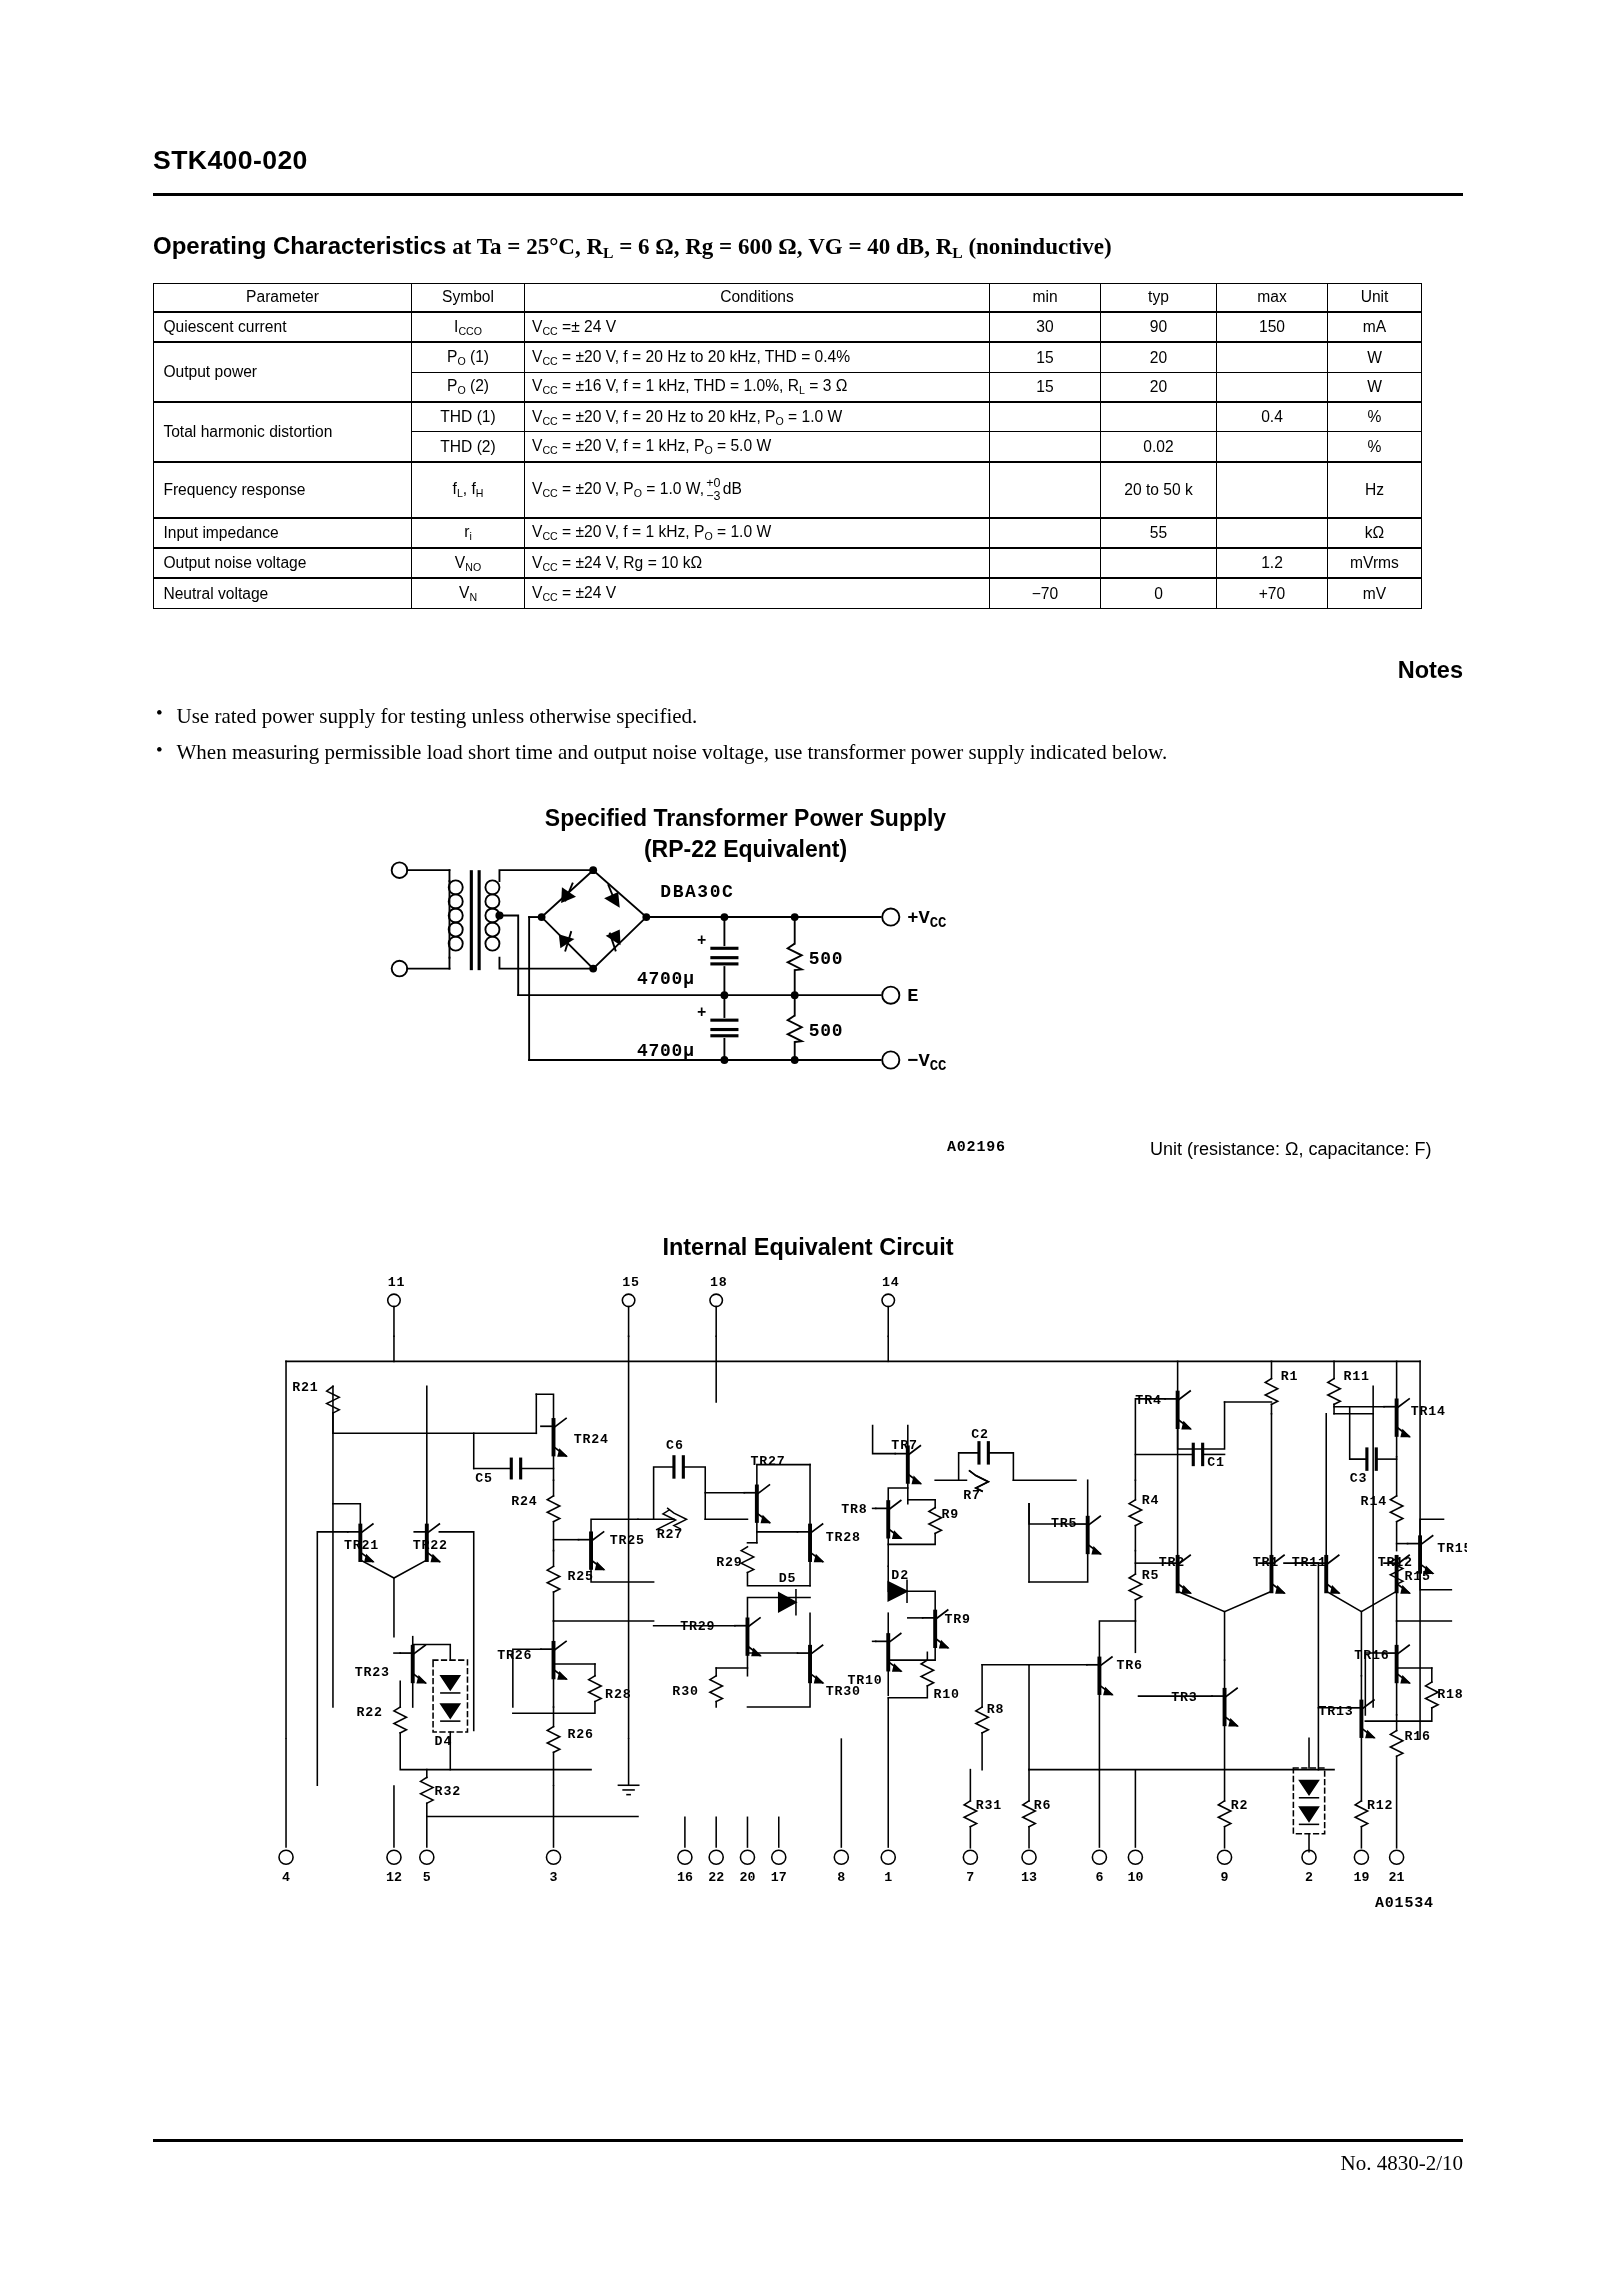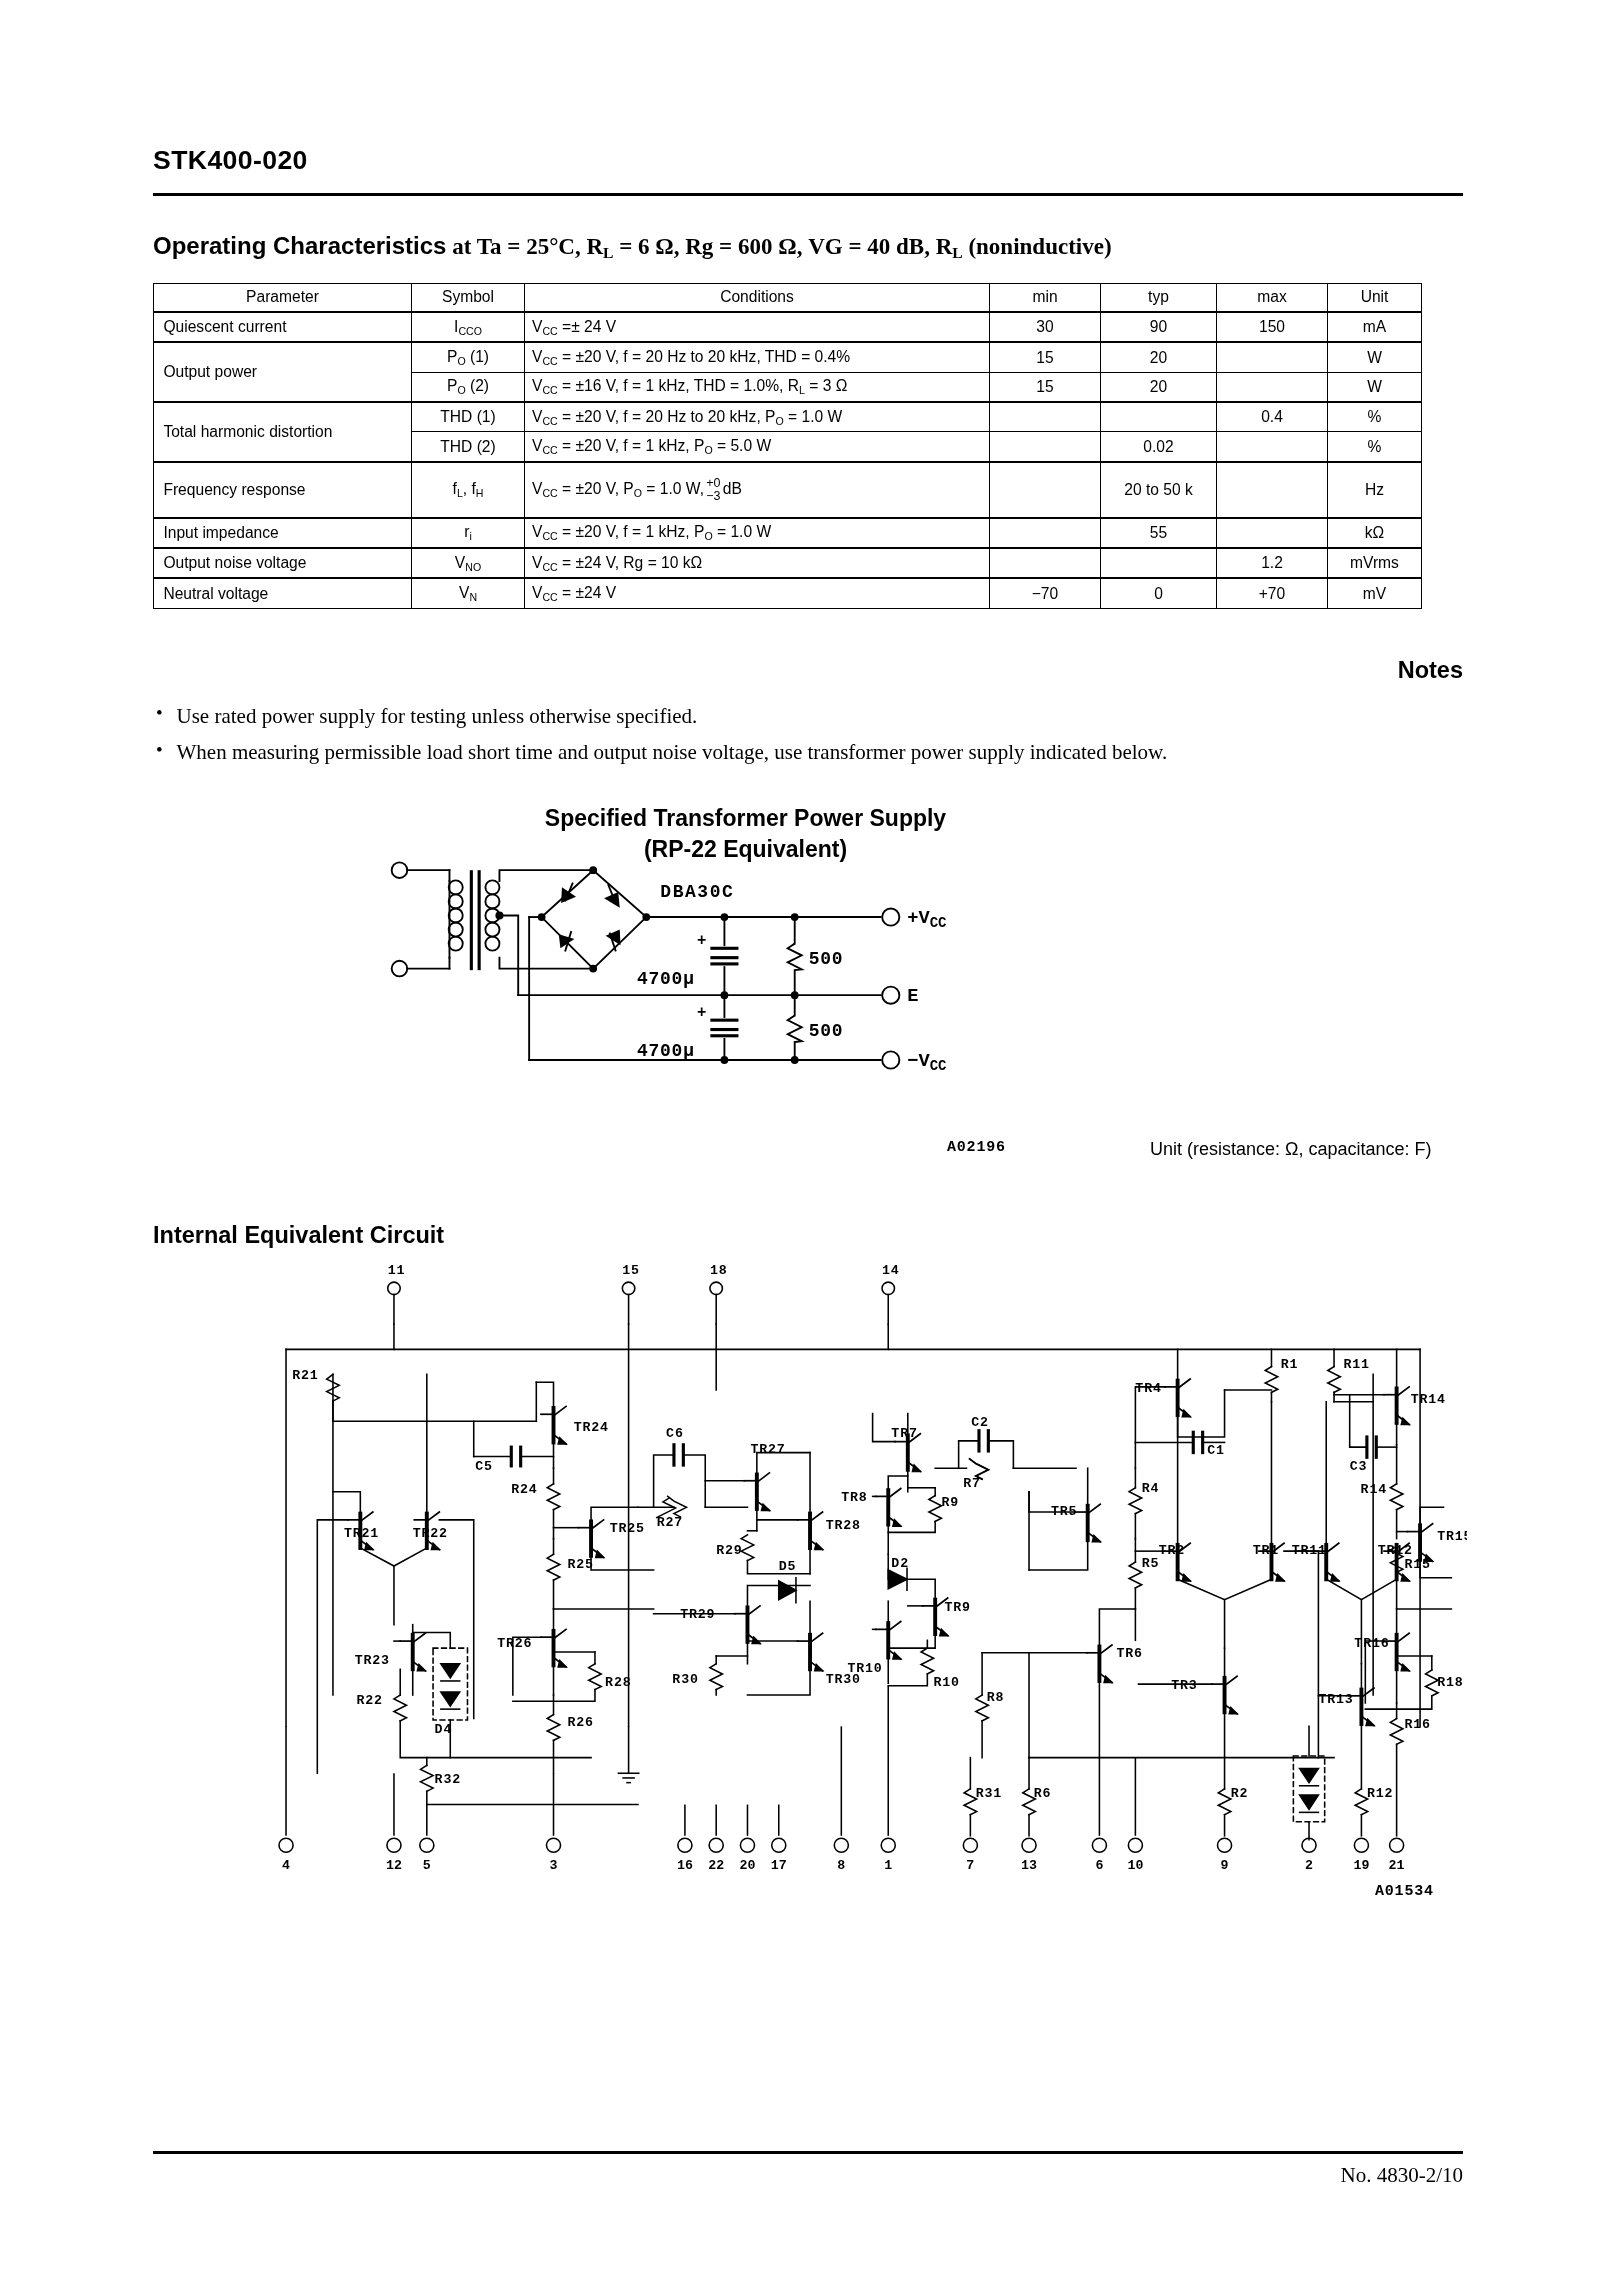--- a/index.html
+++ b/index.html
@@ -165,24 +165,25 @@
   .unit-note {
     position: absolute;
     left: 997px;
     top: 0px;
     font-size: 18px;
     font-family: "Liberation Sans", sans-serif;
   }
 
   
   h2.iec-head {
-    margin: 28px 0 0 0;
+    margin: 40px 0 0 0;
     font-size: 23.5px;
     font-weight: bold;
     font-family: "Liberation Sans", sans-serif;
+    text-align: center;
   }
   .iec-wrap {
     position: relative;
     margin-top: 7.8px;
     height: 704px;
   }
   .iec-svg { position: absolute; left: 47px; top: 0; }
   .code-a01534 {
     position: absolute;
     left: 1208px;
@@ -192,21 +193,21 @@
     font-size: 15px;
     letter-spacing: 0.8px;
     margin-left: 14px;
   }
 
   
   .footer {
     position: absolute;
     left: 153px;
     right: 153px;
-    bottom: 96px;
+    bottom: 108px;
   }
   .footer .rule-bot { border-top: 3.1px solid #000; }
   .footer .fnum {
     text-align: right;
     font-family: "Liberation Serif", serif;
     font-size: 21px;
     padding-top: 9.4px;
   }
 
   text { font-family: "Liberation Mono", monospace; }

